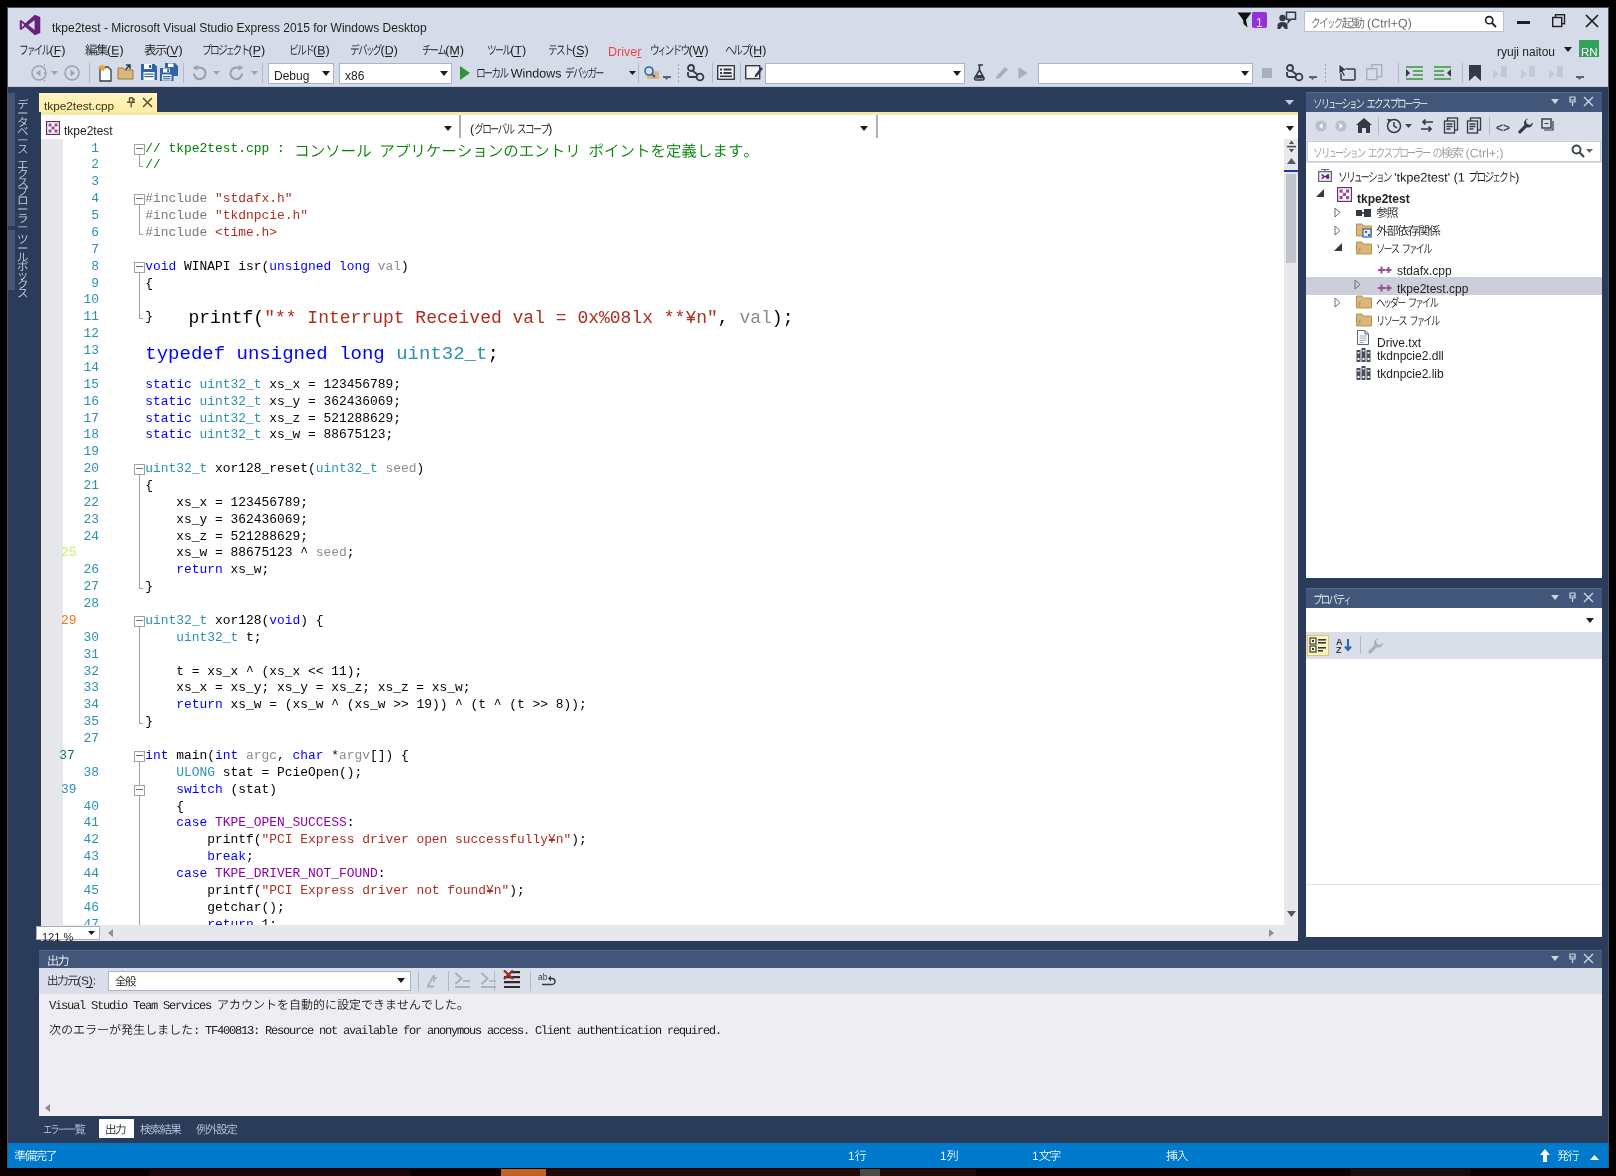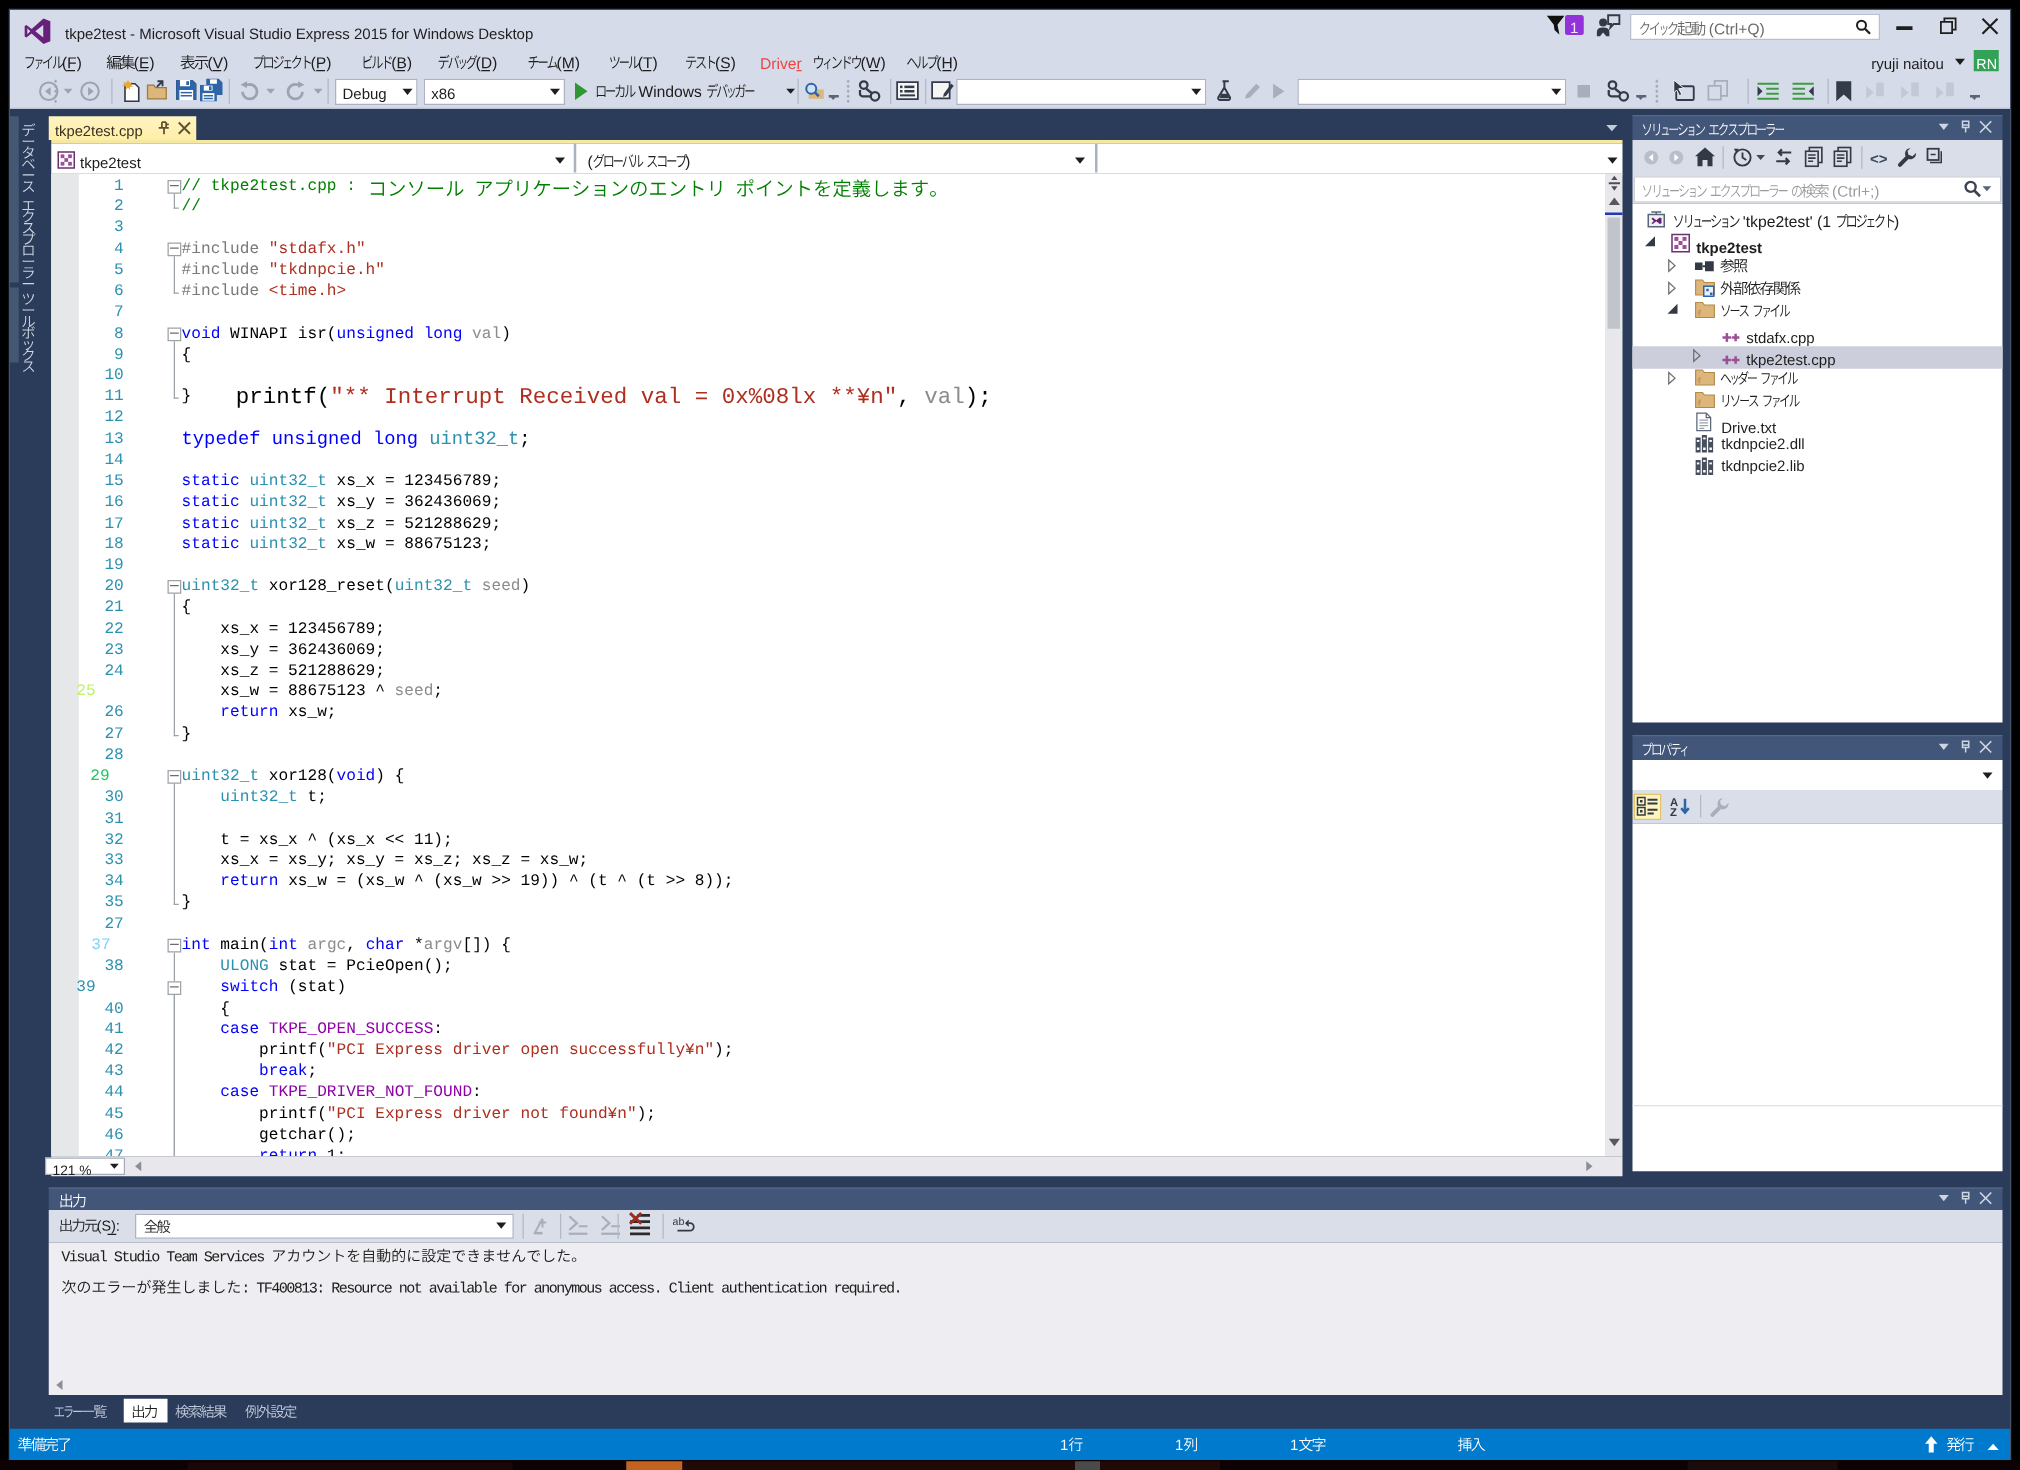--- a/index.html
+++ b/index.html
@@ -668,21 +668,21 @@
     <div class="ab mono" style="left:145.3px;top:258.69px;font-size:12.91px;letter-spacing:0.000px;white-space:pre;color:#000"><span class="k">void</span> WINAPI isr(<span class="k">unsigned</span> <span class="k">long</span> <span class="pr">val</span>)</div>
     <div class="ab mono" style="left:61px;top:258.69px;width:38px;text-align:right;font-size:12.91px;color:#2b91af">8</div>
     <div class="ab mono" style="left:145.3px;top:275.56px;font-size:12.91px;letter-spacing:0.000px;white-space:pre;color:#000">{</div>
     <div class="ab mono" style="left:61px;top:275.56px;width:38px;text-align:right;font-size:12.91px;color:#2b91af">9</div>
     <div class="ab mono" style="left:145.3px;top:308px;font-size:18px;letter-spacing:0.000px;white-space:pre;color:#000">    printf(<span class="s">″** Interrupt Received val = 0x%08lx **¥n″</span>, <span class="pr">val</span>);</div>
     <div class="ab mono" style="left:61px;top:292.43px;width:38px;text-align:right;font-size:12.91px;color:#2b91af">10</div>
     <div class="ab mono" style="left:145.3px;top:309.30px;font-size:12.91px;letter-spacing:0.000px;white-space:pre;color:#000">}</div>
     <div class="ab mono" style="left:61px;top:309.30px;width:38px;text-align:right;font-size:12.91px;color:#2b91af">11</div>
     <div class="ab mono" style="left:145.3px;top:326.17px;font-size:12.91px;letter-spacing:0.000px;white-space:pre;color:#000"></div>
     <div class="ab mono" style="left:61px;top:326.17px;width:38px;text-align:right;font-size:12.91px;color:#2b91af">12</div>
-    <div class="ab mono" style="left:145.3px;top:343.04px;font-size:15px;letter-spacing:0.000px;white-space:pre;color:#000"><span class="k">typedef</span> <span class="k">unsigned</span> <span class="k">long</span> <span class="ty">uint32_t</span>;</div>
+    <div class="ab mono" style="left:145.3px;top:343.04px;font-size:19px;letter-spacing:0.000px;white-space:pre;color:#000"><span class="k">typedef</span> <span class="k">unsigned</span> <span class="k">long</span> <span class="ty">uint32_t</span>;</div>
     <div class="ab mono" style="left:61px;top:343.04px;width:38px;text-align:right;font-size:12.91px;color:#2b91af">13</div>
     <div class="ab mono" style="left:145.3px;top:359.91px;font-size:12.91px;letter-spacing:0.000px;white-space:pre;color:#000"></div>
     <div class="ab mono" style="left:61px;top:359.91px;width:38px;text-align:right;font-size:12.91px;color:#2b91af">14</div>
     <div class="ab mono" style="left:145.3px;top:376.78px;font-size:12.91px;letter-spacing:0.000px;white-space:pre;color:#000"><span class="k">static</span> <span class="ty">uint32_t</span> xs_x = 123456789;</div>
     <div class="ab mono" style="left:61px;top:376.78px;width:38px;text-align:right;font-size:12.91px;color:#2b91af">15</div>
     <div class="ab mono" style="left:145.3px;top:393.65px;font-size:12.91px;letter-spacing:0.000px;white-space:pre;color:#000"><span class="k">static</span> <span class="ty">uint32_t</span> xs_y = 362436069;</div>
     <div class="ab mono" style="left:61px;top:393.65px;width:38px;text-align:right;font-size:12.91px;color:#2b91af">16</div>
     <div class="ab mono" style="left:145.3px;top:410.52px;font-size:12.91px;letter-spacing:0.000px;white-space:pre;color:#000"><span class="k">static</span> <span class="ty">uint32_t</span> xs_z = 521288629;</div>
     <div class="ab mono" style="left:61px;top:410.52px;width:38px;text-align:right;font-size:12.91px;color:#2b91af">17</div>
     <div class="ab mono" style="left:145.3px;top:427.39px;font-size:12.91px;letter-spacing:0.000px;white-space:pre;color:#000"><span class="k">static</span> <span class="ty">uint32_t</span> xs_w = 88675123;</div>
@@ -701,37 +701,37 @@
     <div class="ab mono" style="left:61px;top:528.61px;width:38px;text-align:right;font-size:12.91px;color:#2b91af">24</div>
     <div class="ab mono" style="left:145.3px;top:545.48px;font-size:12.91px;letter-spacing:0.000px;white-space:pre;color:#000">    xs_w = 88675123 ^ <span class="pr">seed</span>;</div>
     <div class="ab mono" style="left:61px;top:545.48px;width:38px;font-size:12.91px;color:#bef264">25</div>
     <div class="ab mono" style="left:145.3px;top:562.35px;font-size:12.91px;letter-spacing:0.000px;white-space:pre;color:#000">    <span class="k">return</span> xs_w;</div>
     <div class="ab mono" style="left:61px;top:562.35px;width:38px;text-align:right;font-size:12.91px;color:#2b91af">26</div>
     <div class="ab mono" style="left:145.3px;top:579.22px;font-size:12.91px;letter-spacing:0.000px;white-space:pre;color:#000">}</div>
     <div class="ab mono" style="left:61px;top:579.22px;width:38px;text-align:right;font-size:12.91px;color:#2b91af">27</div>
     <div class="ab mono" style="left:145.3px;top:596.09px;font-size:12.91px;letter-spacing:0.000px;white-space:pre;color:#000"></div>
     <div class="ab mono" style="left:61px;top:596.09px;width:38px;text-align:right;font-size:12.91px;color:#2b91af">28</div>
     <div class="ab mono" style="left:145.3px;top:612.96px;font-size:12.91px;letter-spacing:0.000px;white-space:pre;color:#000"><span class="ty">uint32_t</span> xor128(<span class="k">void</span>) {</div>
-    <div class="ab mono" style="left:61px;top:612.96px;width:38px;text-align:center;font-size:12.91px;color:#22c55e">29</div>
+    <div class="ab mono" style="left:61px;top:612.96px;width:38px;text-align:left;font-size:12.91px;color:#f97316">29</div>
     <div class="ab mono" style="left:145.3px;top:629.83px;font-size:12.91px;letter-spacing:0.000px;white-space:pre;color:#000">    <span class="ty">uint32_t</span> t;</div>
     <div class="ab mono" style="left:61px;top:629.83px;width:38px;text-align:right;font-size:12.91px;color:#2b91af">30</div>
     <div class="ab mono" style="left:145.3px;top:646.70px;font-size:12.91px;letter-spacing:0.000px;white-space:pre;color:#000"></div>
     <div class="ab mono" style="left:61px;top:646.70px;width:38px;text-align:right;font-size:12.91px;color:#2b91af">31</div>
     <div class="ab mono" style="left:145.3px;top:663.57px;font-size:12.91px;letter-spacing:0.000px;white-space:pre;color:#000">    t = xs_x ^ (xs_x &lt;&lt; 11);</div>
     <div class="ab mono" style="left:61px;top:663.57px;width:38px;text-align:right;font-size:12.91px;color:#2b91af">32</div>
     <div class="ab mono" style="left:145.3px;top:680.44px;font-size:12.91px;letter-spacing:0.000px;white-space:pre;color:#000">    xs_x = xs_y; xs_y = xs_z; xs_z = xs_w;</div>
     <div class="ab mono" style="left:61px;top:680.44px;width:38px;text-align:right;font-size:12.91px;color:#2b91af">33</div>
     <div class="ab mono" style="left:145.3px;top:697.31px;font-size:12.91px;letter-spacing:0.000px;white-space:pre;color:#000">    <span class="k">return</span> xs_w = (xs_w ^ (xs_w &gt;&gt; 19)) ^ (t ^ (t &gt;&gt; 8));</div>
     <div class="ab mono" style="left:61px;top:697.31px;width:38px;text-align:right;font-size:12.91px;color:#2b91af">34</div>
     <div class="ab mono" style="left:145.3px;top:714.18px;font-size:12.91px;letter-spacing:0.000px;white-space:pre;color:#000">}</div>
     <div class="ab mono" style="left:61px;top:714.18px;width:38px;text-align:right;font-size:12.91px;color:#2b91af">35</div>
     <div class="ab mono" style="left:145.3px;top:731.05px;font-size:12.91px;letter-spacing:0.000px;white-space:pre;color:#000"></div>
     <div class="ab mono" style="left:61px;top:731.05px;width:38px;text-align:right;font-size:12.91px;color:#2b91af">27</div>
     <div class="ab mono" style="left:145.3px;top:747.92px;font-size:12.91px;letter-spacing:0.000px;white-space:pre;color:#000"><span class="k">int</span> main(<span class="k">int</span> <span class="pr">argc</span>, <span class="k">char</span> *<span class="pr">argv</span>[]) {</div>
-    <div class="ab mono" style="left:73px;top:747.92px;width:38px;text-align:left;font-size:12.91px;color:#7dd3fc">37</div>
+    <div class="ab mono" style="left:48px;top:747.92px;width:38px;text-align:center;font-size:12.91px;color:#0f766e">37</div>
     <div class="ab mono" style="left:145.3px;top:764.79px;font-size:12.91px;letter-spacing:0.000px;white-space:pre;color:#000">    <span class="ty">ULONG</span> stat = PcieOpen();</div>
     <div class="ab mono" style="left:61px;top:764.79px;width:38px;text-align:right;font-size:12.91px;color:#2b91af">38</div>
     <div class="ab mono" style="left:145.3px;top:781.66px;font-size:12.91px;letter-spacing:0.000px;white-space:pre;color:#000">    <span class="k">switch</span> (stat)</div>
     <div class="ab mono" style="left:61px;top:781.66px;width:38px;text-align:left;font-size:12.91px;color:#2b91af">39</div>
     <div class="ab mono" style="left:145.3px;top:798.53px;font-size:12.91px;letter-spacing:0.000px;white-space:pre;color:#000">    {</div>
     <div class="ab mono" style="left:61px;top:798.53px;width:38px;text-align:right;font-size:12.91px;color:#2b91af">40</div>
     <div class="ab mono" style="left:145.3px;top:815.40px;font-size:12.91px;letter-spacing:0.000px;white-space:pre;color:#000">    <span class="k">case</span> <span class="mc">TKPE_OPEN_SUCCESS</span>:</div>
     <div class="ab mono" style="left:61px;top:815.40px;width:38px;text-align:right;font-size:12.91px;color:#2b91af">41</div>
     <div class="ab mono" style="left:145.3px;top:832.27px;font-size:12.91px;letter-spacing:0.000px;white-space:pre;color:#000">        printf(<span class="s">″PCI Express driver open successfully¥n″</span>);</div>
     <div class="ab mono" style="left:61px;top:832.27px;width:38px;text-align:right;font-size:12.91px;color:#2b91af">42</div>

